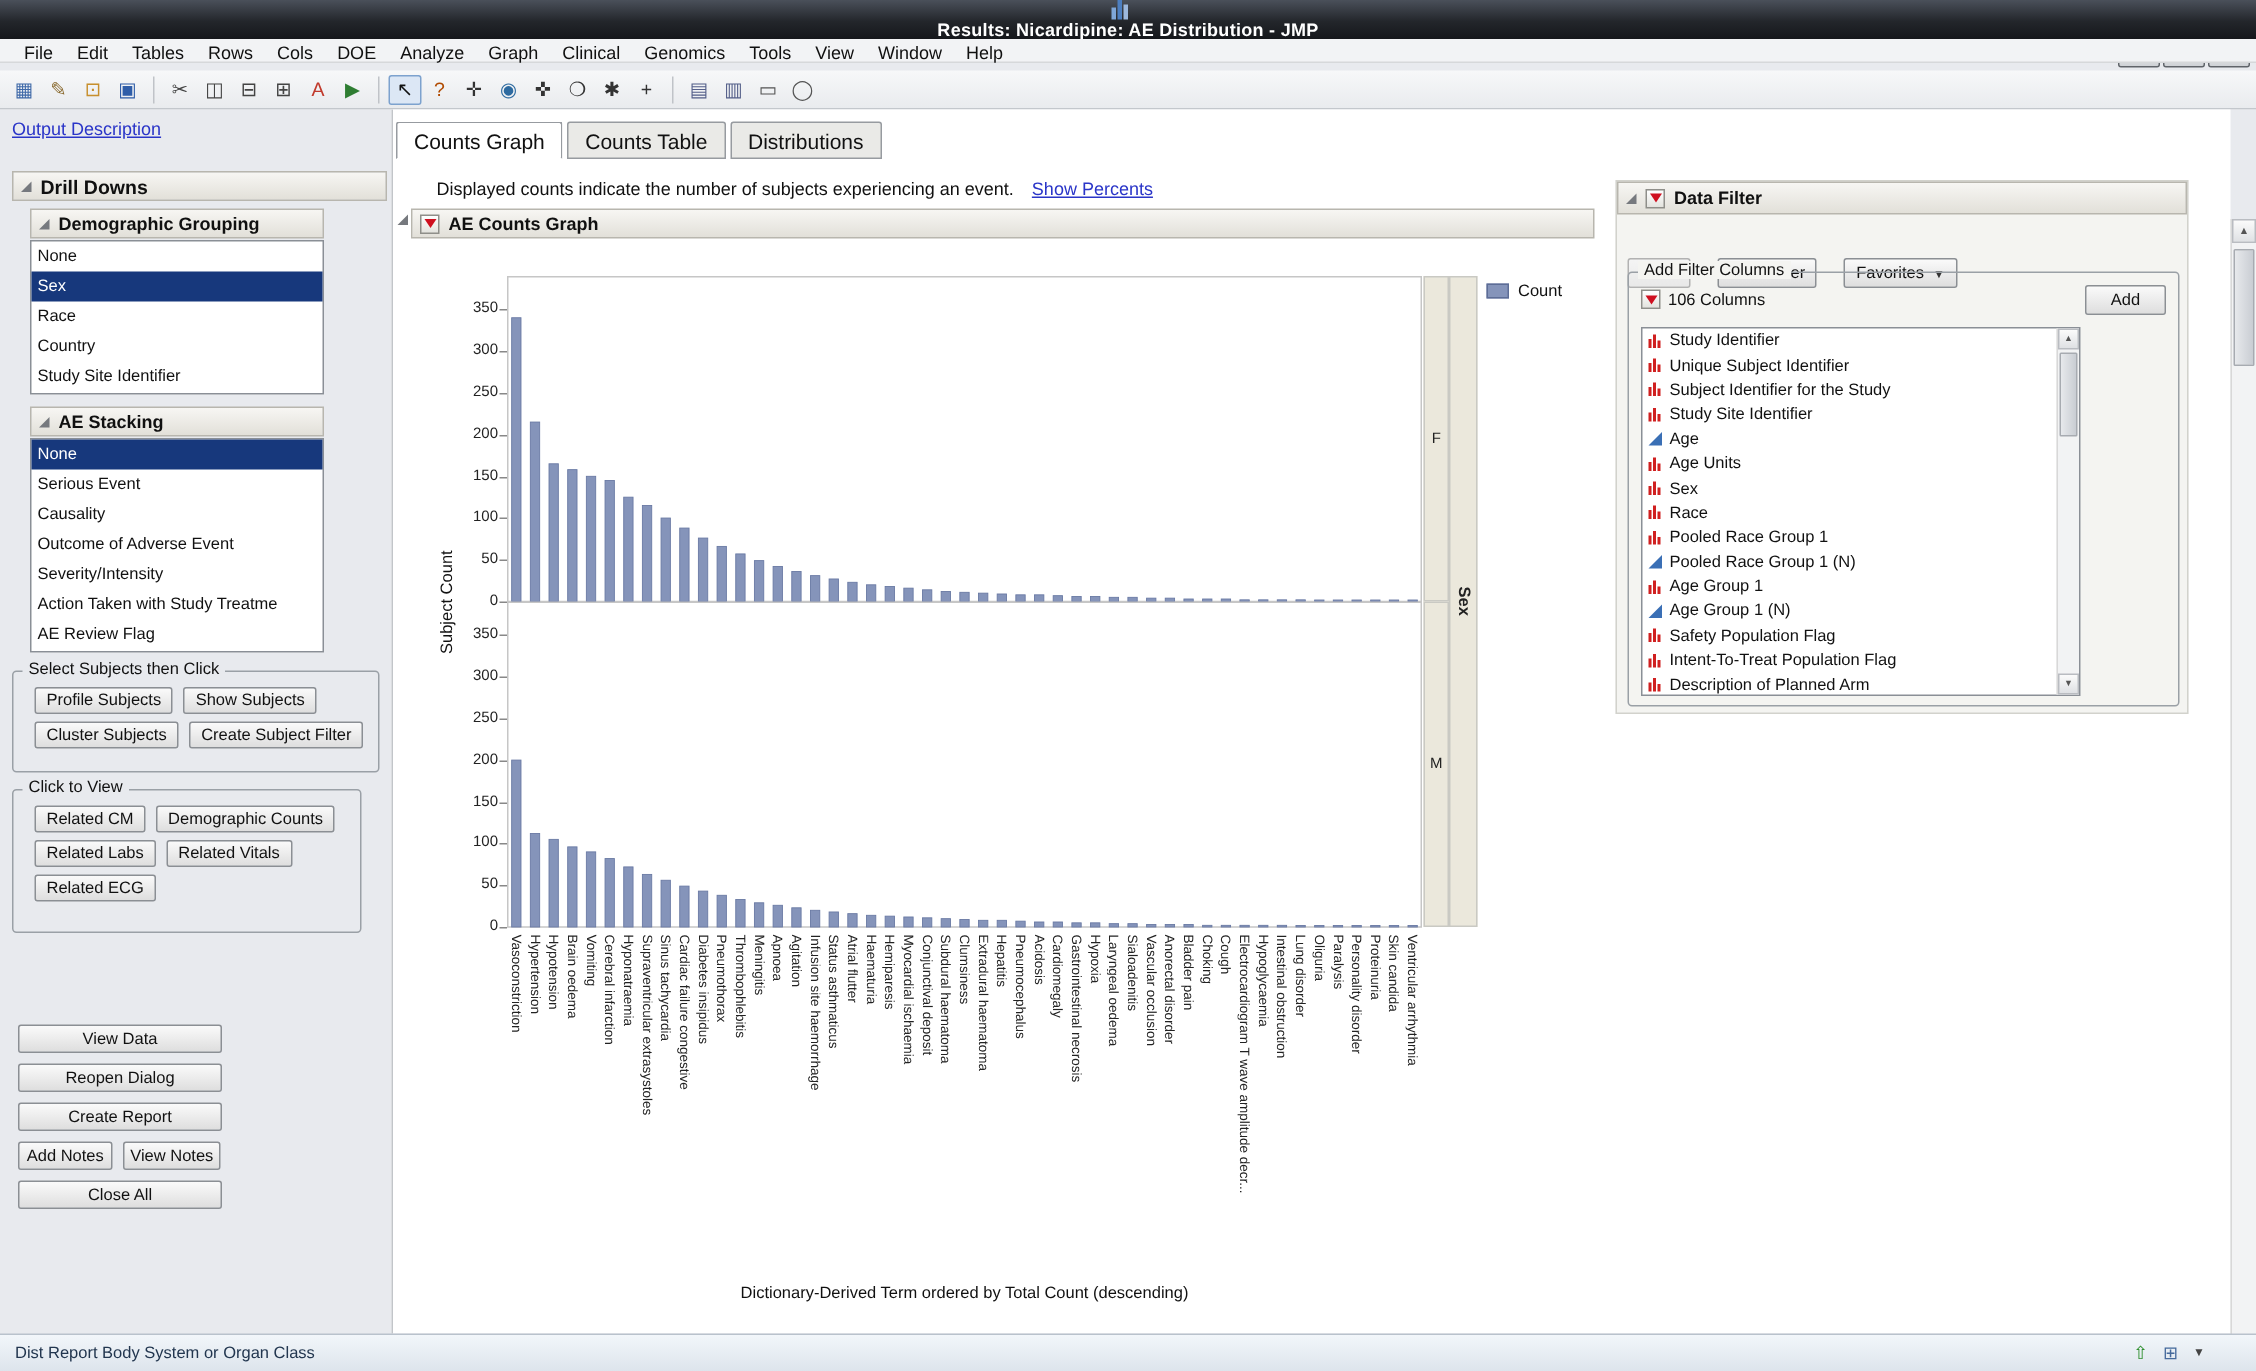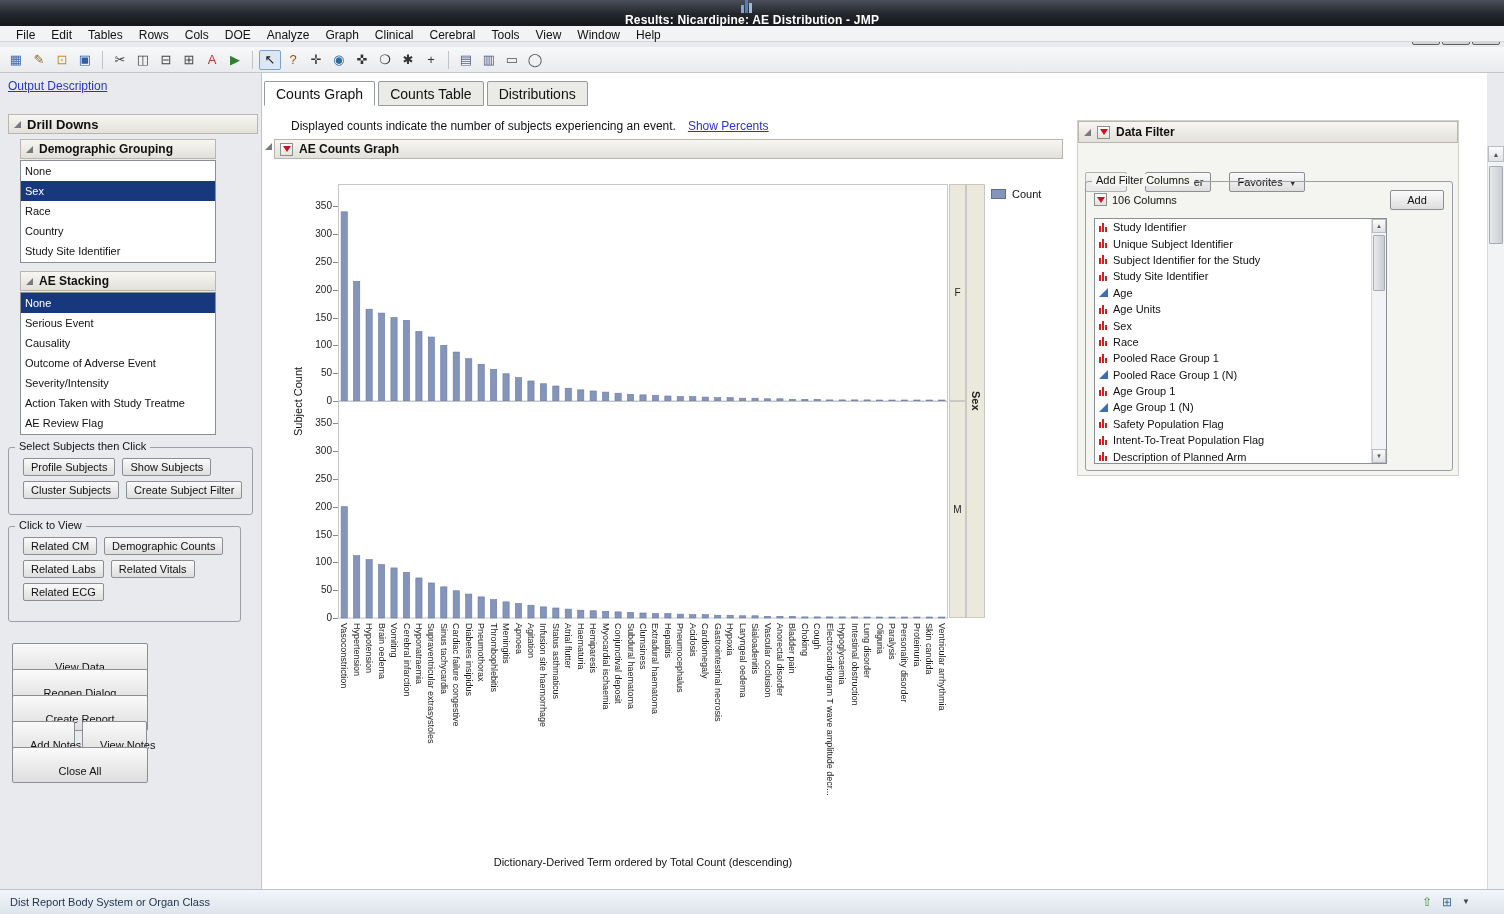--- a/index.html
+++ b/index.html
@@ -42,21 +42,21 @@
   .list-item { height:20px; line-height:20px; padding-left:4px; font-size:11px; color:#111; white-space:nowrap; overflow:hidden; cursor:default; }
   .list-item.selected { background:#17387c; color:#fff; }
 
   .groupbox { position:absolute; border:1px solid #9aa0a6; border-radius:3px; }
   .gleg { position:absolute; top:-8px; left:6px; background:#e8eaee; padding:0 4px; font-size:11px; color:#111; white-space:nowrap; }
   #ss-group { left:8px; top:374px; width:245px; height:68px; }
   #cv-group { left:8px; top:453px; width:233px; height:96px; }
   .group-btns { display:flex; flex-wrap:wrap; gap:5px 7px; padding:10px 8px 6px 14px; align-items:flex-start; }
   .btn { background:linear-gradient(#fafafa,#dedede); border:1px solid #8b8f94; border-radius:2px; font-size:11px; font-family:inherit; padding:2px 7px; color:#111; cursor:default; white-space:nowrap; }
   .btn.disabled { color:#9b9b9b; background:linear-gradient(#f4f4f4,#e8e8e8); border-color:#b2b2b2; }
-  .abtn { position:absolute; height:19px; padding:17px; }
+  .abtn { position:absolute; height:19px; padding:0;margin-top:40px; }
   #btn-view-data   { left:12px; top:570px; width:136px; }
   #btn-reopen      { left:12px; top:596px; width:136px; }
   #btn-create-rep  { left:12px; top:622px; width:136px; }
   #btn-add-notes   { left:12px; top:648px; width:63px; }
   #btn-view-notes  { left:82px; top:648px; width:65px; }
   #btn-close-all   { left:12px; top:674px; width:136px; }
 
   
   .tabs { position:absolute; left:2px; top:8px; display:flex; }
   .tab { font-size:14px; padding:4px 11px 3px; border:1px solid #979ba0; background:#eaeae7; margin-right:3px; border-radius:2px 2px 0 0; color:#111; cursor:default; }
@@ -133,21 +133,21 @@
   <div class="menubar" id="menubar">
       <span class="menu-item">File</span>
       <span class="menu-item">Edit</span>
       <span class="menu-item">Tables</span>
       <span class="menu-item">Rows</span>
       <span class="menu-item">Cols</span>
       <span class="menu-item">DOE</span>
       <span class="menu-item">Analyze</span>
       <span class="menu-item">Graph</span>
       <span class="menu-item">Clinical</span>
-      <span class="menu-item">Cerebral</span>
+      <span class="menu-item">Genomics</span>
       <span class="menu-item">Tools</span>
       <span class="menu-item">View</span>
       <span class="menu-item">Window</span>
       <span class="menu-item">Help</span>
     </div>
   <div class="toolbar" id="toolbar">
       <span class="tb-btn">
         <span class="tb-glyph" style="color: rgb(63, 105, 168);">▦</span>
       </span>
       <span class="tb-btn">

